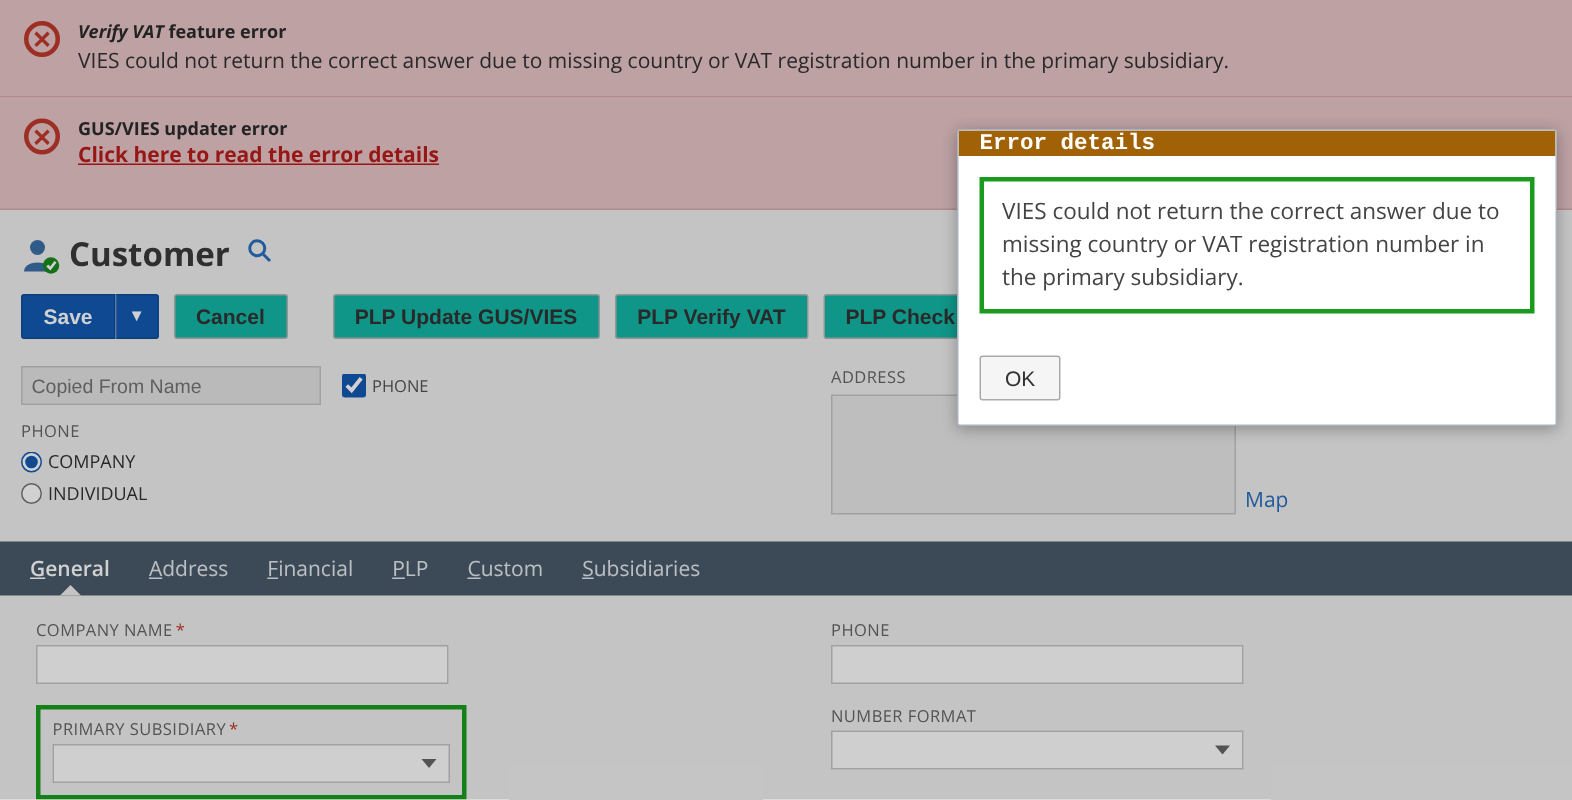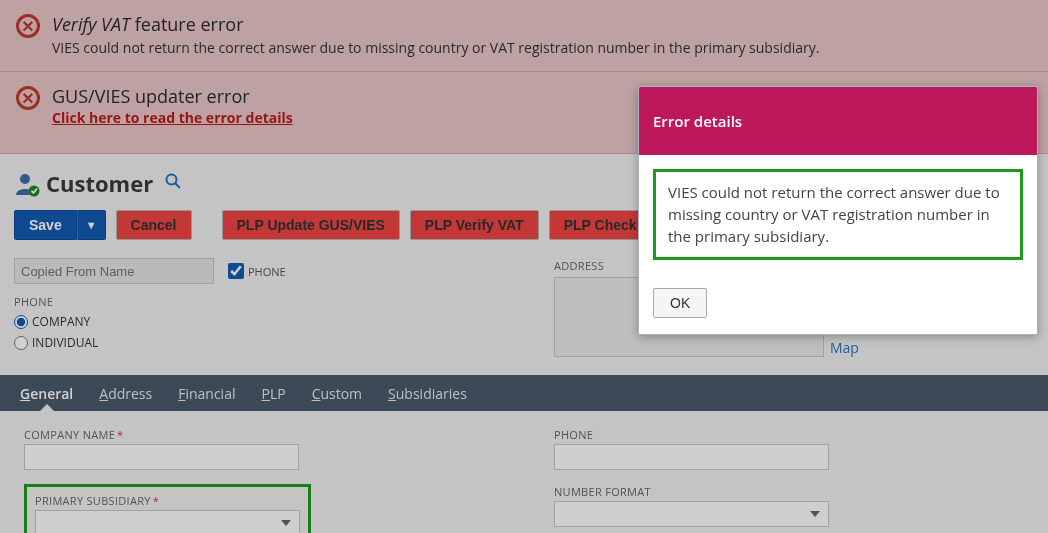--- a/index.html
+++ b/index.html
@@ -36,22 +36,22 @@
     align-items: center;
     justify-content: center;
     color: #c0392b;
     font-weight: 700;
     font-size: 16px;
     flex-shrink: 0;
     margin-top: 2px;
   }
   .error-content { flex: 1; }
   .error-title {
-    font-size: 18px;
-    font-weight: 400;
+    font-size: 12px;
+    font-weight: 700;
     color: #2b2b2b;
   }
   .error-title .italic { font-style: italic; }
   .error-sub {
     font-size: 14px;
     color: #333;
     margin-top: 2px;
   }
   .error-link {
     font-size: 14px;
@@ -113,21 +113,21 @@
     border: 1px solid #104e99;
     border-left: 1px solid #3774c0;
     padding: 6px 8px;
     font-size: 11px;
     cursor: pointer;
     border-radius: 0 2px 2px 0;
     display: flex;
     align-items: center;
   }
   .btn {
-    background: #ef4444;
+    background: #14b8a6;
     border: 1px solid #b5b5b5;
     color: #333;
     padding: 6px 14px;
     font-size: 14px;
     font-weight: 600;
     cursor: pointer;
     border-radius: 2px;
   }
   .form-area {
     display: flex;
@@ -261,25 +261,26 @@
     right: 10px;
     width: 400px;
     background: #fff;
     border: 1px solid #aab4c0;
     box-shadow: 0 2px 10px rgba(0,0,0,0.3);
     z-index: 20;
     border-radius: 2px;
     overflow: hidden;
   }
   .modal-header {
-    background: #be185d;
+    background: #a16207;
     color: #fff;
     font-size: 15px;
     font-weight: 600;
-    padding: 24px 14px;
+    padding: 0 14px;
+    font-family: Liberation Mono, monospace;
   }
   .modal-body {
     padding: 14px;
   }
   .modal-msg {
     border: 3px solid #1a9b1e;
     padding: 10px 12px;
     font-size: 15px;
     color: #444;
     line-height: 1.45;

